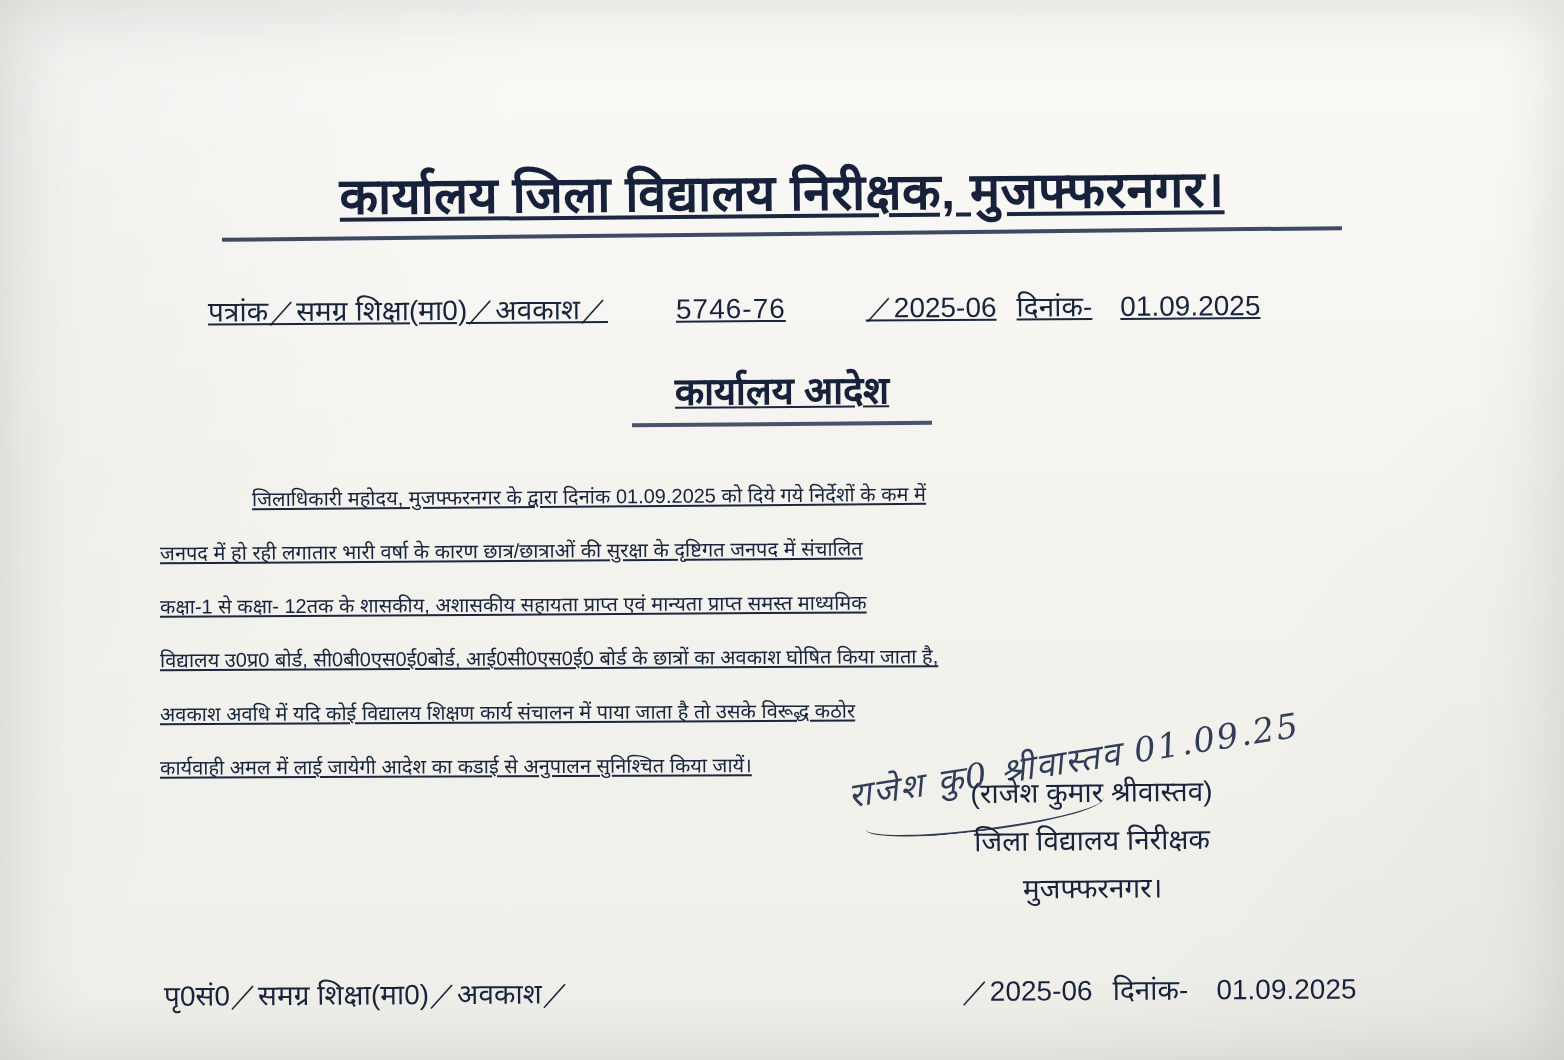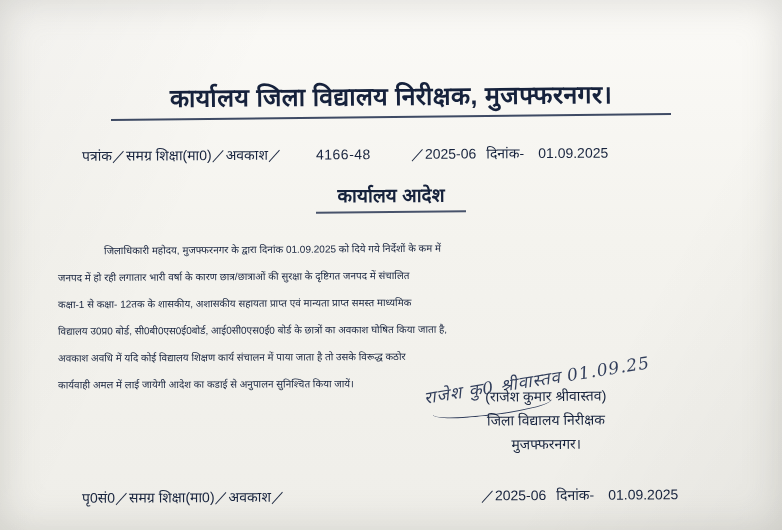--- a/index.html
+++ b/index.html
@@ -32,22 +32,23 @@
     position: absolute;
     inset: 0;
     pointer-events: none;
     box-shadow: inset 0 0 38px rgba(120,118,110,0.25);
   }
   .doc {
     position: absolute;
     left: 0; top: 0;
     width: 782px;
     height: 530px;
-    padding: 0 58px;
+    padding: 0 80px;
     box-sizing: border-box;
+    text-decoration: underline;
   }
   .title {
     text-align: center;
     font-size: 25px;
     font-weight: 700;
     letter-spacing: 0.3px;
     color: #16223c;
     margin-top: 78px;
     transform: rotate(-0.5deg);
   }
@@ -172,21 +173,21 @@
 <body>
 
 <div class="page">
   <div class="doc">
 
     <div class="title">कार्यालय जिला विद्यालय निरीक्षक, मुजफ्फरनगर।</div>
     <div class="title-underline"></div>
 
     <div class="meta-row">
       <span class="meta-left">पत्रांक／समग्र शिक्षा(मा0)／अवकाश／</span>
-      <span class="meta-num">4166-48</span>
+      <span class="meta-num">5746-76</span>
       <span class="meta-right">／2025-06</span>
       <span class="meta-date-label">दिनांक-</span>
       <span class="meta-date-value">01.09.2025</span>
     </div>
 
     <div class="subject">कार्यालय आदेश</div>
     <div class="subject-underline"></div>
 
     <div class="body">
       <p class="indent ln0">जिलाधिकारी महोदय, मुजफ्फरनगर के द्वारा दिनांक 01.09.2025 को दिये गये निर्देशों के कम में</p>

